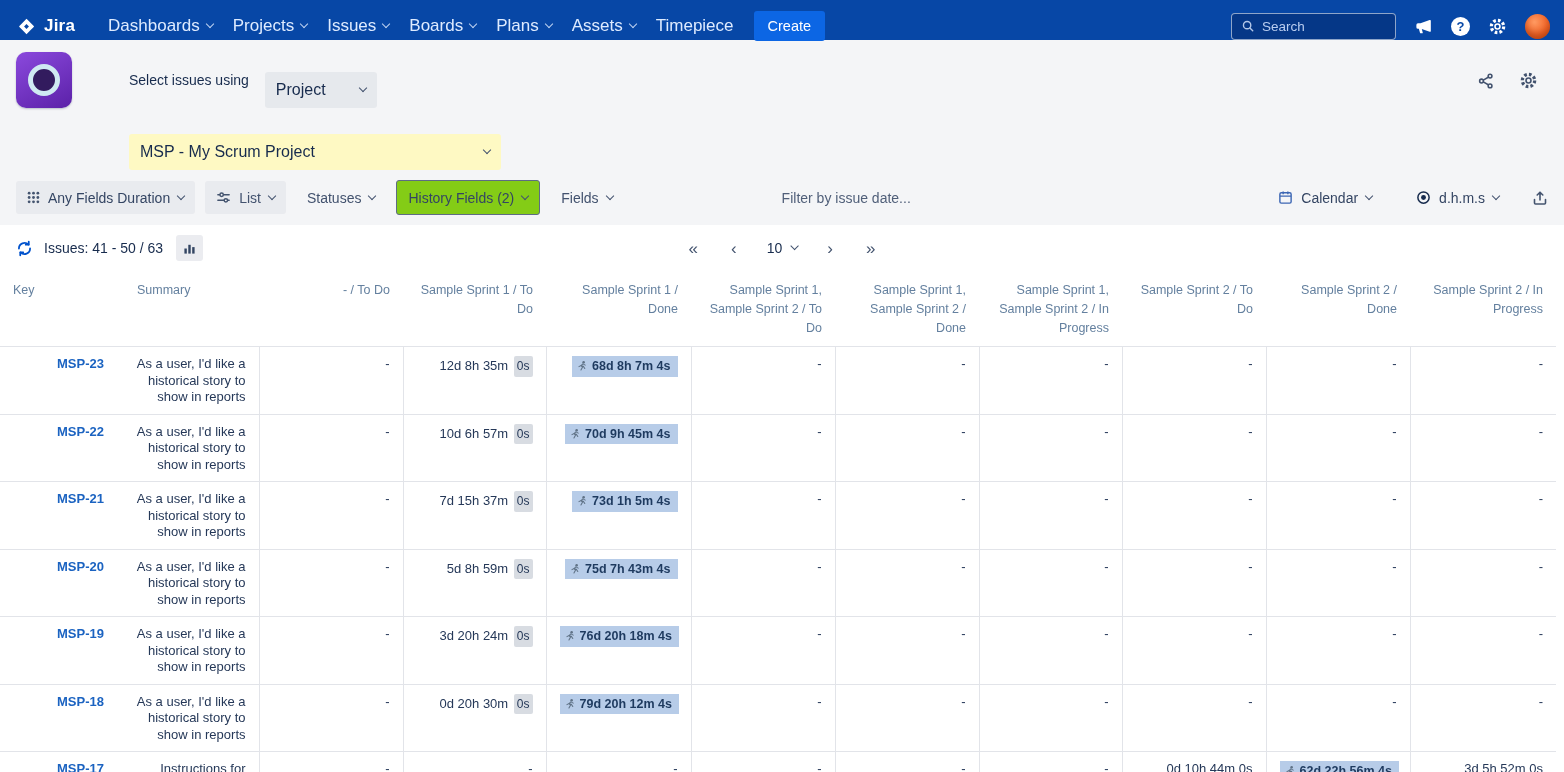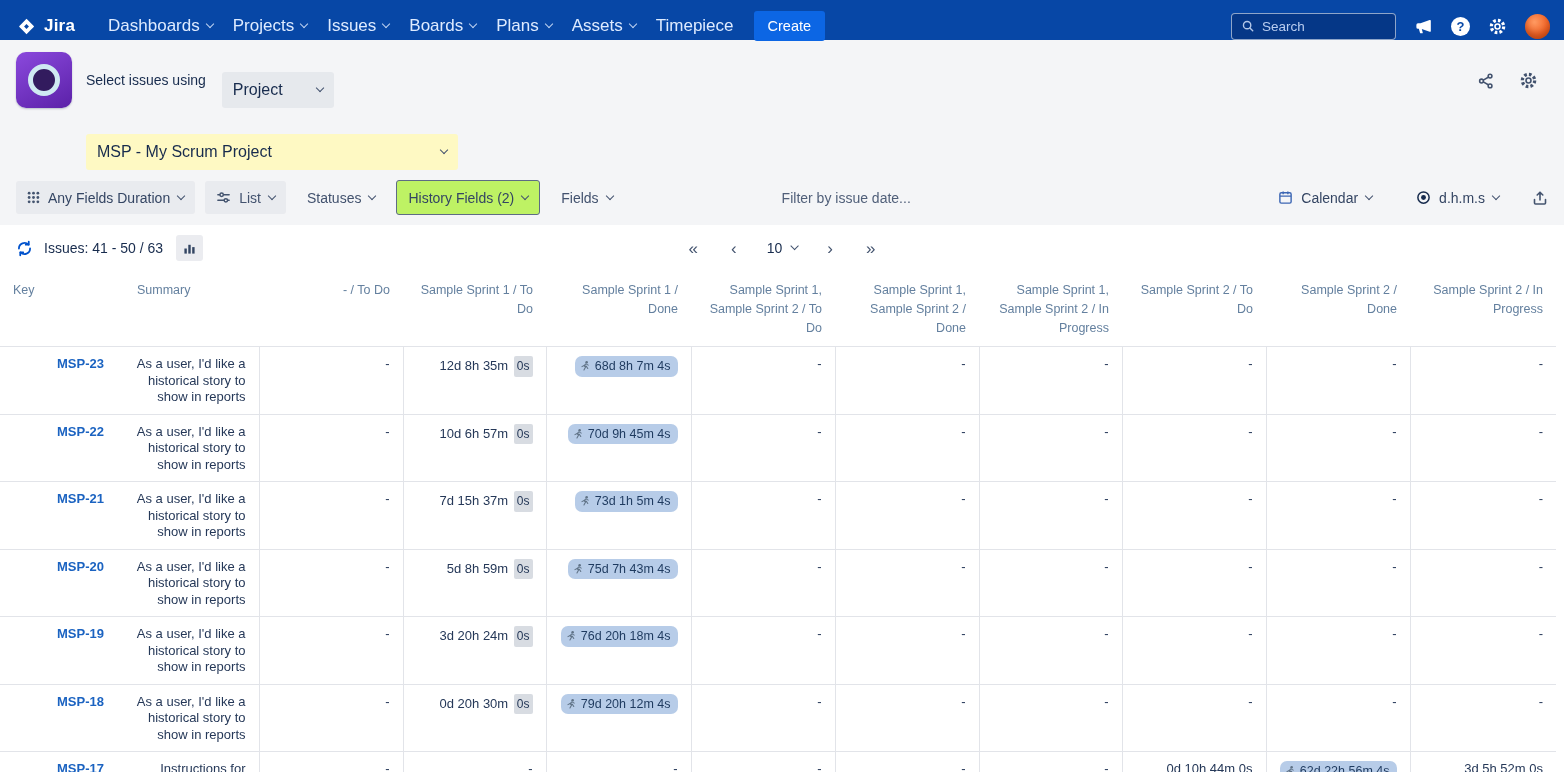--- a/index.html
+++ b/index.html
@@ -20,37 +20,37 @@
   .nav-right { margin-left: auto; display: flex; align-items: center; gap: 18px; }
   .nav-search { display: flex; align-items: center; gap: 7px; width: 165px; height: 27px; padding: 0 9px; border: 1px solid rgba(255,255,255,.55); border-radius: 4px; background: rgba(3,27,78,.35); }
   .nav-search input { background: transparent; border: none; outline: none; color: #fff; font-size: 13.5px; width: 100%; font-family: inherit; }
   .nav-search input::placeholder { color: #B9CDF0; }
   .icon-btn { display: inline-flex; align-items: center; justify-content: center; }
   .help-badge { width: 19px; height: 19px; border-radius: 50%; background: #fff; color: #0747A6; font-weight: 700; font-size: 13px; display: inline-flex; align-items: center; justify-content: center; }
   .avatar { width: 25px; height: 25px; border-radius: 50%; background: radial-gradient(circle at 38% 32%, #FF9A62 0%, #F2682A 55%, #D94F10 100%); box-shadow: inset 0 -5px 6px rgba(120,30,0,.35); }
 
   
   .gray-zone { background: #F4F5F7; padding: 12px 16px 10px; }
-  .selector-area { display: flex; align-items: flex-start; }
+  .selector-area { display: flex; align-items: flex-start; gap: 43px; }
   .app-icon { width: 56px; height: 56px; border-radius: 10px; background: linear-gradient(150deg, #8B49DD 0%, #5B21A8 100%); display: flex; align-items: center; justify-content: center; margin-right: 14px; box-shadow: 0 1px 2px rgba(9,30,66,.25); flex: none; }
   .app-icon-ring { width: 32px; height: 32px; border-radius: 50%; background: #321B5E; border: 5px solid #CFE9F2; }
   .sel-rows { display: flex; flex-direction: column; gap: 6px; }
   .sel-row1 { display: flex; align-items: center; gap: 16px; }
   .sel-label { font-size: 14px; color: #172B4D; }
   .dd { display: inline-flex; align-items: center; justify-content: space-between; gap: 10px; height: 30px; border-radius: 3px; font-size: 16px; color: #172B4D; padding: 18px 11px; margin-top: 20px; }
   .dd .chev { border-color: #42526E; }
   .dd-mode { background: rgba(9,30,66,.055); min-width: 112px; }
   .dd-project { background: #fef9c3; width: 372px; }
   .header-actions { margin-left: auto; display: flex; align-items: center; gap: 24px; margin-top: 19px; padding-right: 10px; }
 
   .toolbar { display: flex; align-items: center; margin-top: 10px; gap: 10px; }
   .tb-btn { display: inline-flex; align-items: center; gap: 8px; height: 33px; padding: 0 11px; border-radius: 3px; font-size: 14px; color: #42526E; white-space: nowrap; }
   .tb-btn .chev { border-color: #42526E; }
   .tb-shaded { background: rgba(9,30,66,.045); }
-  .tb-outlined { background: #bef264; border: 1.5px solid #5E6C84; height: 35px; color: #344563; }
+  .tb-outlined { background: #84cc16; border: 1.5px solid #5E6C84; height: 35px; color: #344563; }
   .filter-input { border: none; outline: none; background: transparent; font-size: 14px; color: #44546F; width: 235px; margin-left: 148px; font-family: inherit; }
   .filter-input::placeholder { color: #505F79; }
   .toolbar-right { margin-left: auto; display: flex; align-items: center; gap: 22px; }
   .tb-dark { color: #344563; }
 
   
   .issues-bar { position: relative; display: flex; align-items: center; height: 46px; padding: 0 16px; background: #fff; }
   .issues-count { font-size: 14px; color: #172B4D; margin-left: 11px; }
   .chart-btn { width: 27px; height: 26px; background: #EBECF0; border-radius: 3px; display: inline-flex; align-items: center; justify-content: center; margin-left: 13px; }
   .pagination { position: absolute; left: 50%; transform: translateX(-50%); display: flex; align-items: center; gap: 27px; color: #44546F; }
@@ -62,21 +62,21 @@
   .issues-table { width: 1556px; border-collapse: collapse; table-layout: fixed; }
   .issues-table th { font-weight: 400; font-size: 12.5px; color: #64809F; text-align: right; vertical-align: top; padding: 10px 13px 8px; line-height: 19px; border-bottom: 1px solid #E2E4E9; }
   .issues-table th.th-left { text-align: left; }
   .issues-table th.th-key { }
   .issues-table th.th-summary { padding-left: 20px; }
   .issues-table tbody td { border-bottom: 1px solid #E2E4E9; font-size: 13px; color: #253858; text-align: right; vertical-align: top; padding: 9px 13px 8px; line-height: 16.5px; }
   .issues-table tbody td:nth-child(n+3) { border-left: 1px solid #E2E4E9; }
   td.c-key { text-align: left; padding-left: 16px; }
   .key-link { color: #1B63C1; font-weight: 600; font-size: 13px; }
   td.c-summary { text-align: left; font-size: 12.5px; color: #172B4D; padding-left: 20px; padding-right: 24px; line-height: 16.5px; }
-  .badge { display: inline-flex; align-items: center; gap: 4px; background: #B7CCE8; border-radius: 7px; padding: 2px 7px 2px 4px; font-size: 12.5px; color: #1E3A5F; white-space: nowrap; }
+  .badge { display: inline-flex; align-items: center; gap: 4px; background: #B7CCE8; border-radius: 0; padding: 2px 7px 2px 4px; font-size: 12.5px; color: #1E3A5F; white-space: nowrap; font-weight: bold; }
   .sec-chip { display: inline-block; background: #D8DCE2; border-radius: 2px; padding: 2px 3px; font-size: 12px; color: #253858; margin-left: 2px; }
 </style>
 </head>
 <body>
 
 <nav class="topnav">
   <a class="brand">
     <span class="icon-btn">
       <svg viewBox="0 0 32 32" width="21" height="21">
           <path fill="#fff" d="M27 15.3 17.2 5.5 16 4.3 8.6 11.7 5.2 15.1a1.3 1.3 0 0 0 0 1.8L12 23.7l4 4 7.4-7.4.1-.1 3.5-3.4a1.3 1.3 0 0 0 0-1.8ZM16 19.7 12.3 16 16 12.3 19.7 16Z"></path>

